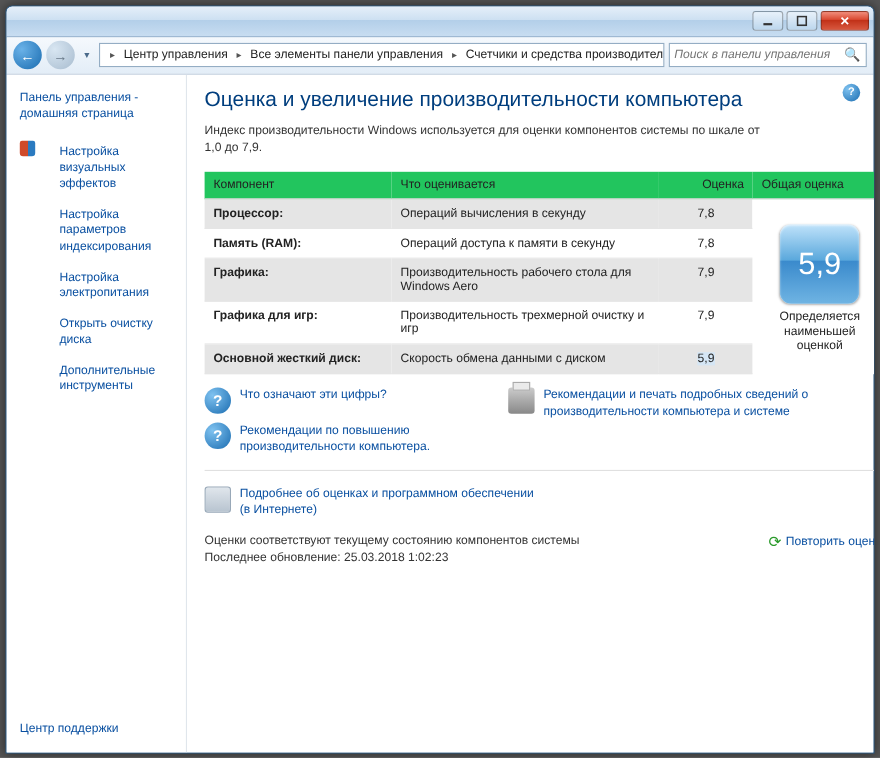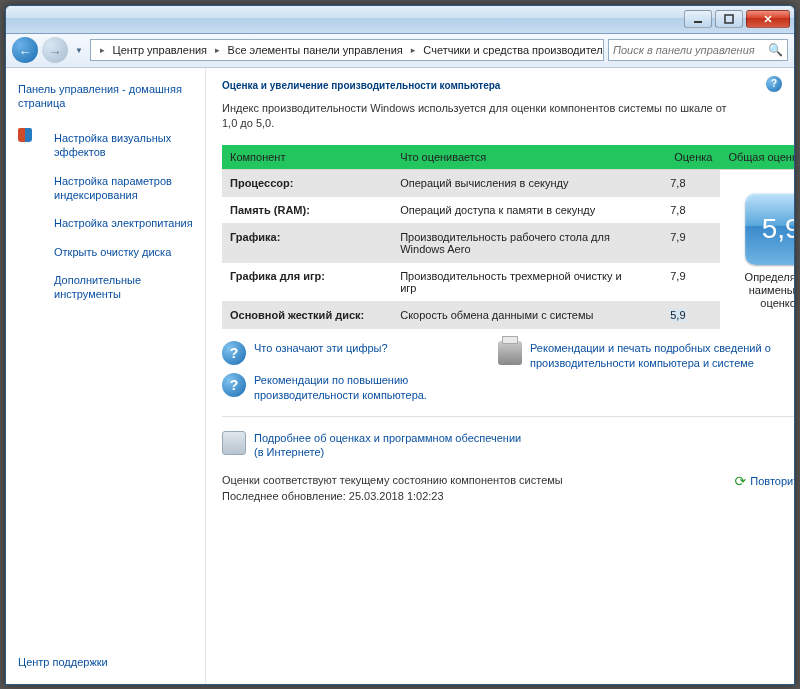--- a/index.html
+++ b/index.html
@@ -17,31 +17,31 @@
 .nav-arrow.fwd{background:radial-gradient(circle at 30% 30%,#d8e6f2,#a8bccf);color:#6a7a8a}
 .nav-drop{width:14px;height:22px;display:flex;align-items:center;justify-content:center;color:#4a6a8a;font-size:8px}
 .addrbar{flex:1;height:22px;background:#fff;border:1px solid #94adc4;display:flex;align-items:center;overflow:hidden}
 .addr-seg{display:flex;align-items:center;height:100%;padding:0 4px;white-space:nowrap;color:#222}
 .addr-chev{font-size:9px;color:#555;padding:0 4px;display:flex;align-items:center;height:100%}
 .addr-icon{width:16px;height:16px;background:linear-gradient(#555,#777);margin:0 2px 0 3px}
 .searchbar{width:180px;height:22px;background:#fff;border:1px solid #94adc4;display:flex;align-items:center;padding:0 4px}
 .searchbar input{border:none;outline:none;flex:1;font-style:italic;color:#888;font-size:11px;background:transparent}
 .search-ico{color:#1a6cb0;font-size:12px}
 .body{flex:1;display:flex;overflow:hidden;background:#fff}
-.sidebar{width:200px;background:#fff;border-right:1px solid #e0e6ec;display:flex;flex-direction:column;padding:10px 12px}
+.sidebar{width:164px;background:#fff;border-right:1px solid #e0e6ec;display:flex;flex-direction:column;padding:10px 12px}
 .side-link{color:#0a50a1;padding:4px 0;cursor:pointer;line-height:1.3}
 .side-head{color:#0a50a1;padding:4px 0;line-height:1.3}
 .side-item{display:flex;gap:22px;align-items:flex-start;padding:3px 0}
 .side-bullet{width:14px;height:14px;flex-shrink:0;display:flex;align-items:center;justify-content:center;margin-top:1px}
 .side-bullet.shield{background:linear-gradient(90deg,#d04a2a 50%,#2a7ac0 50%);border-radius:2px 2px 3px 3px}
 .side-sp{flex:1}
 .side-foot{color:#686868;font-size:11px;padding-bottom:4px}
 .content{flex:1;padding:12px 16px 12px 16px;overflow:auto;position:relative}
 .help-ico{position:absolute;right:12px;top:8px;width:16px;height:16px;border-radius:50%;background:radial-gradient(circle at 30% 30%,#7fc2f0,#1a6cb0);color:#fff;display:flex;align-items:center;justify-content:center;font-size:10px;font-weight:bold}
-h1{color:#003e7e;font-size:10px;font-weight:bold;margin-bottom:10px}
+h1{color:#003e7e;font-size:19px;font-weight:normal;margin-bottom:10px}
 .intro{color:#333;margin-bottom:14px;line-height:1.4;max-width:520px}
 .tbl{width:620px;border-collapse:collapse}
 .tbl th{text-align:left;font-weight:normal;padding:6px 8px;color:#222;border-bottom:1px solid #d8d8d8;background:#22c55e}
 .tbl th.rt{text-align:right}
 .tbl td{padding:7px 8px;border-bottom:1px solid #e5e5e5;vertical-align:top;color:#222}
 .tbl tr.stripe td{background:#e5e5e5}
 .tbl td.lbl{font-weight:bold;width:140px}
 .tbl td.desc{width:200px}
 .tbl td.score{text-align:center;width:70px}
 .tbl td.hl .score-inner{background:#d5e6f5}
@@ -133,21 +133,21 @@
           <div class="side-bullet"></div>
           <div class="side-link">Дополнительные инструменты</div>
         </div>
       <div class="side-sp"></div>
       <div class="side-link">Центр поддержки</div>
     </div>
 
     <div class="content">
       <div class="help-ico">?</div>
       <h1>Оценка и увеличение производительности компьютера</h1>
-      <div class="intro">Индекс производительности Windows используется для оценки компонентов системы по шкале от 1,0 до 5,0.</div>
+      <div class="intro">Индекс производительности Windows используется для оценки компонентов системы по шкале от 1,0 до 7,9.</div>
 
       <table class="tbl">
         <tbody>
             <tr>
           <th>Компонент</th>
           <th>Что оценивается</th>
           <th class="rt">Оценка</th>
           <th>Общая оценка</th>
         </tr>
         <tr class="stripe">
@@ -169,21 +169,21 @@
           <td class="desc">Производительность рабочего стола для Windows Aero</td>
           <td class="score"><span class="score-inner">7,9</span></td>
         </tr>
         <tr>
           <td class="lbl">Графика для игр:</td>
           <td class="desc">Производительность трехмерной очистку и игр</td>
           <td class="score"><span class="score-inner">7,9</span></td>
         </tr>
         <tr class="stripe">
           <td class="lbl">Основной жесткий диск:</td>
-          <td class="desc">Скорость обмена данными с системы</td>
+          <td class="desc">Скорость обмена данными с диском</td>
           <td class="score hl"><span class="score-inner">5,9</span></td>
         </tr>
       </tbody>
         </table>
 
       <div class="links-row">
         <div class="links-col" style="max-width:260px">
           <div class="link-item">
             <div class="link-ico q">?</div>
             <a>Что означают эти цифры?</a>

